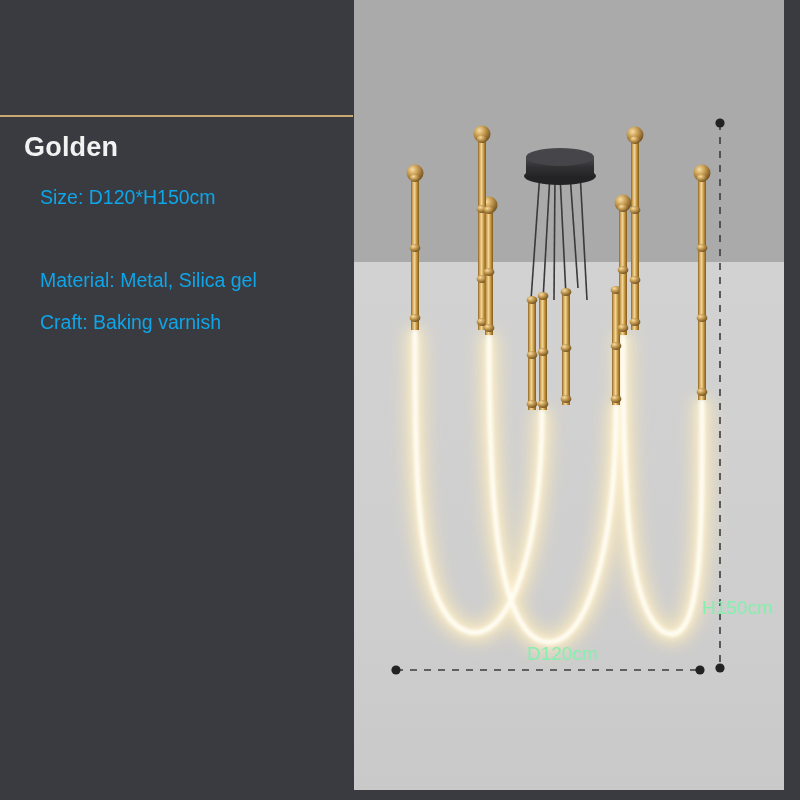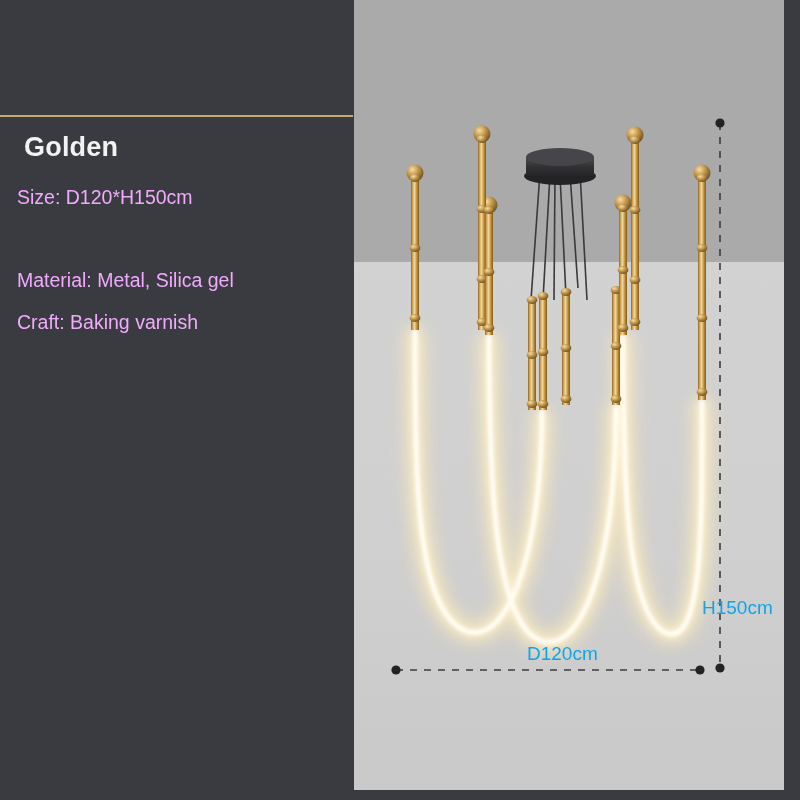--- a/index.html
+++ b/index.html
@@ -19,22 +19,22 @@
   .gold-rule{
     position:absolute;left:0;top:115px;width:353px;height:2px;
     background:#c9a971;
   }
   .title{
     position:absolute;left:24px;top:134px;
     font-size:27px;font-weight:bold;color:#f2f2f2;
     letter-spacing:.2px;line-height:1;
   }
   .spec{
-    position:absolute;left:17px;
-    font-size:19.5px;color:#f0abfc;line-height:1;
+    position:absolute;left:40px;
+    font-size:19.5px;color:#0ea5e9;line-height:1;
     white-space:nowrap;
   }
   .spec.s0{top:188px;}
   .spec.s1{top:229px;}
   .spec.s2{top:271px;}
   .spec.s3{top:313px;}
 
   
   .photo{
     position:absolute;left:354px;top:0;width:430px;height:790px;
@@ -48,21 +48,21 @@
   .bg-lower{
     position:absolute;left:0;top:262px;width:430px;height:528px;
     background:linear-gradient(180deg,#d2d2d2 0%, #cfcfcf 60%, #c9c9c9 100%);
   }
 
   
   .fixture{position:absolute;left:0;top:0;width:430px;height:790px;}
 
   
   .dim-label{
-    position:absolute;color:#0ea5e9;font-size:19px;
+    position:absolute;color:#86efac;font-size:19px;
     white-space:nowrap;line-height:1;
   }
   .dim-h{left:702px;top:598px;}
   .dim-d{left:527px;top:644px;}
 </style>
 </head>
 <body>
 
 <div id="root">
 

